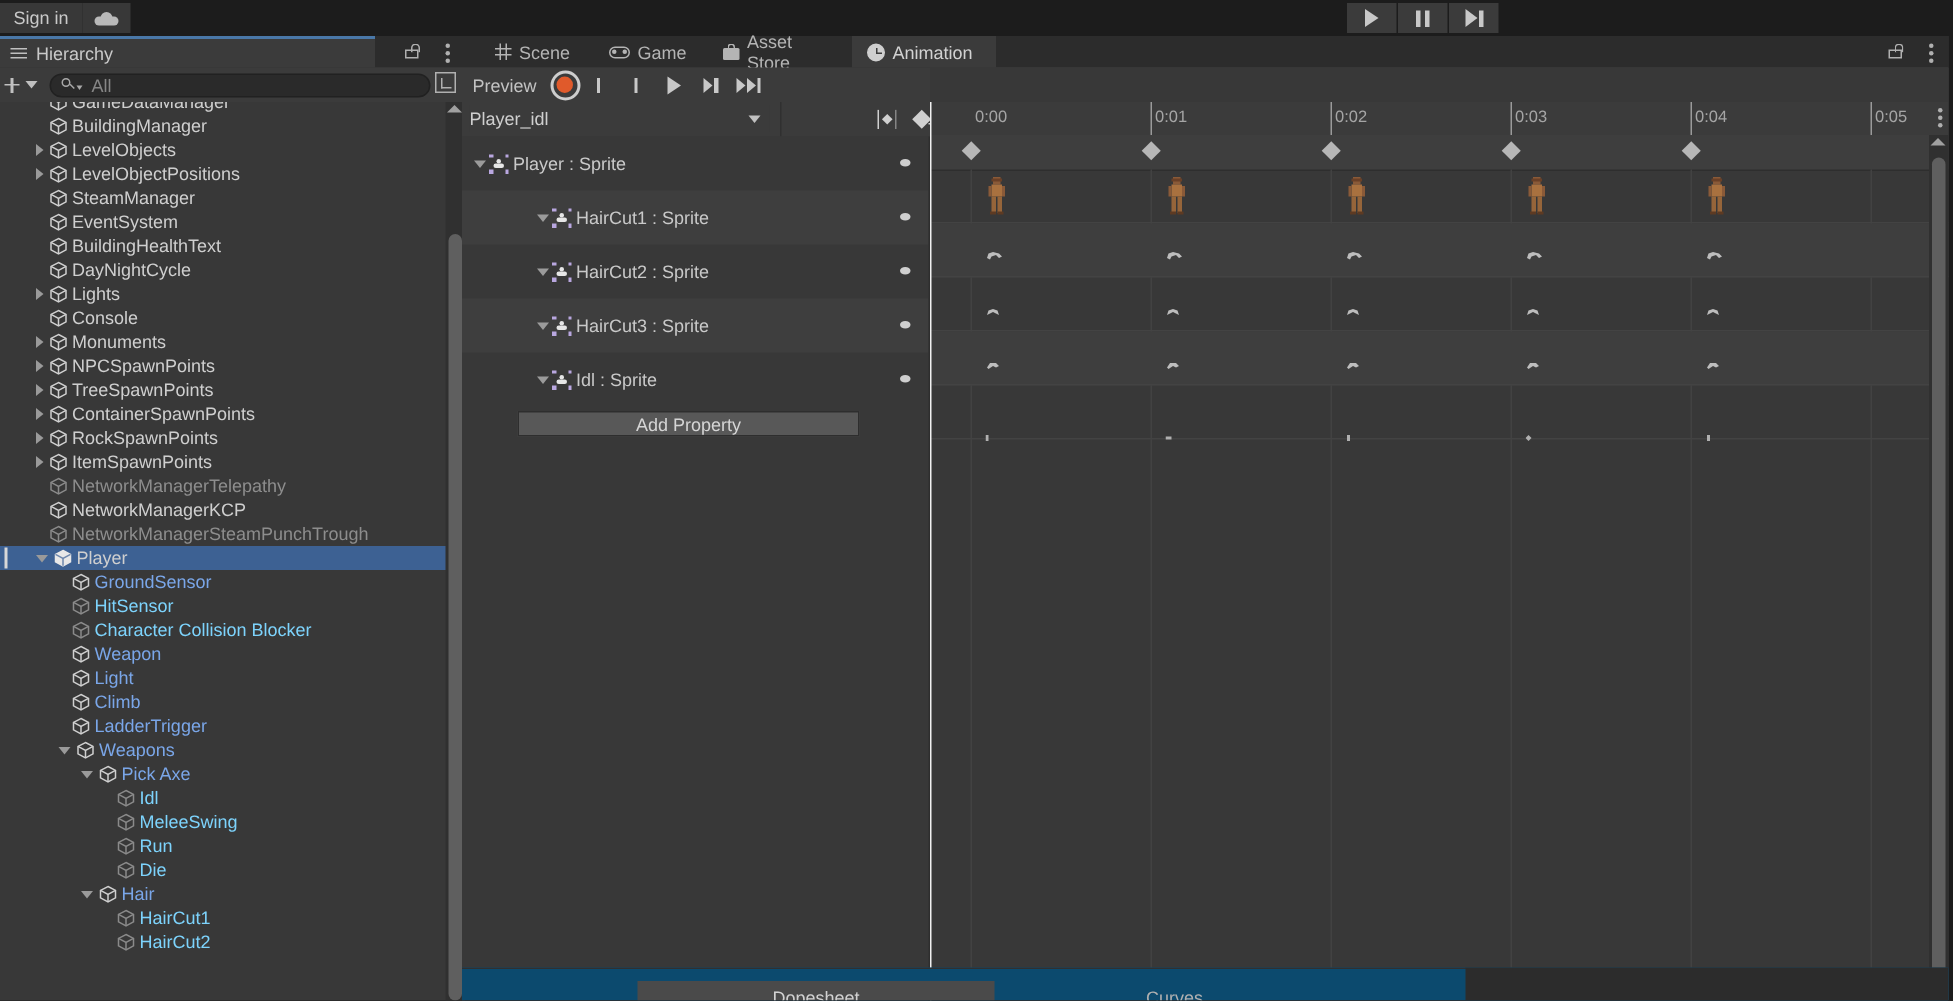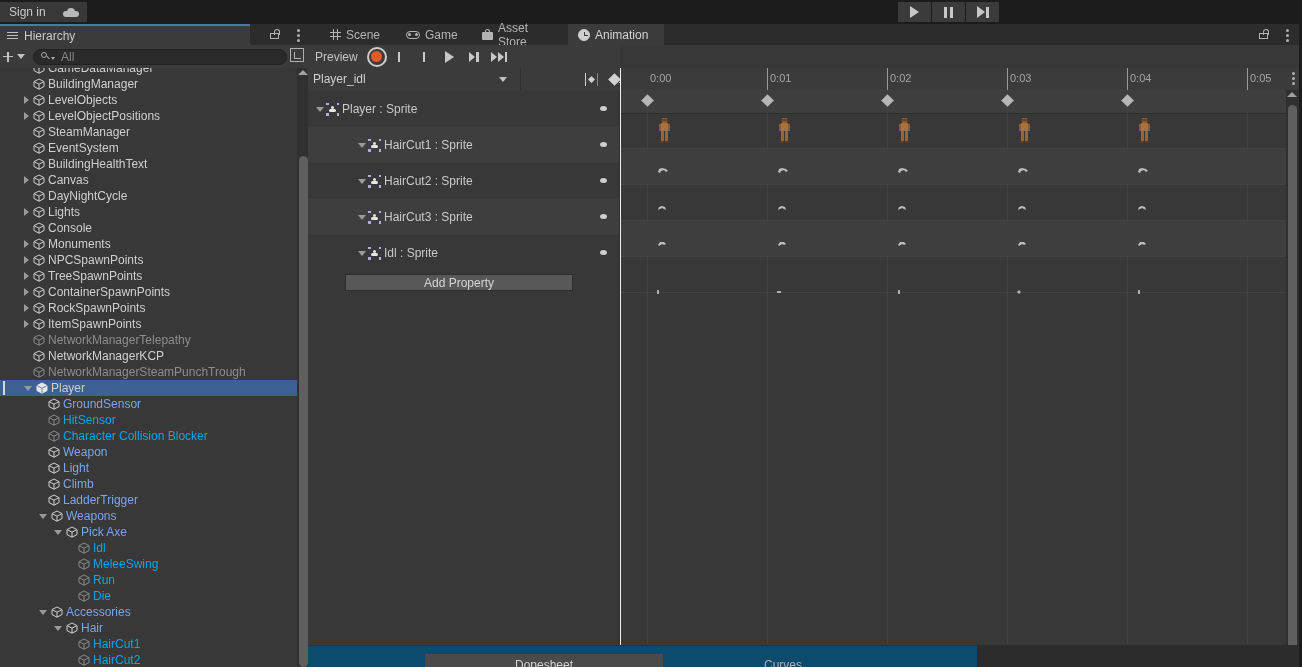--- a/index.html
+++ b/index.html
@@ -61,21 +61,21 @@
 
   .hier-list{position:absolute;left:0;top:44px;width:310px;height:599px;overflow:hidden;background:#383838;}
   .hrow{position:relative;height:16px;display:flex;align-items:center;white-space:nowrap;}
   .hrow.sel{background:#3d6193;}
   .hrow.sel::before{content:"";position:absolute;left:3px;top:1px;width:2px;height:14px;background:#d8d8d8;}
   .foldarrow{width:0;height:0;border-top:4px solid transparent;border-bottom:4px solid transparent;border-left:5px solid #9a9a9a;flex:none;}
   .foldarrow.open{border-left:4px solid transparent;border-right:4px solid transparent;border-top:5px solid #9a9a9a;border-bottom:none;}
   .cube{position:relative;width:12px;height:12px;flex:none;margin-right:3px;}
   .cube svg{display:block;}
   .hname{font-size:12px;line-height:16px;}
-  .c-white{color:#cfcfcf}.c-blue{color:#7aa6e8}.c-dim{color:#8d8d8d}.c-dimblue{color:#0ea5e9}
+  .c-white{color:#cfcfcf}.c-blue{color:#7aa6e8}.c-dim{color:#8d8d8d}.c-dimblue{color:#7dd3fc}
   .rowchev{position:absolute;right:6px;top:3px;width:0;height:0;border-top:4px solid transparent;border-bottom:4px solid transparent;border-left:5px solid #cfd6e2;}
   .hscroll-up{position:absolute;right:2px;top:2px;width:0;height:0;border-left:5px solid transparent;border-right:5px solid transparent;border-bottom:5px solid #a0a0a0;}
   .hscrollbar{position:absolute;right:2px;top:88px;width:9px;height:511px;background:#5f5f5f;border-radius:5px;}
   .hscroll-track{position:absolute;right:0px;top:44px;width:13px;height:599px;background:#303030;}
 
   
   .anim{position:absolute;left:308px;top:24px;width:991px;height:643px;background:#383838;}
   .anim-tabrow{position:absolute;left:0;top:0;width:991px;height:21px;background:#2c2c2c;}
   .atab{position:absolute;top:0;height:21px;display:flex;align-items:center;padding:0 10px;
     box-sizing:border-box;font-size:12px;color:#b4b4b4;}
@@ -326,33 +326,20 @@
             <svg width="12" height="12" viewBox="0 0 12 12">
               <path d="M6 1 L11 3.6 L11 8.6 L6 11.2 L1 8.6 L1 3.6 Z" fill="none" stroke="#cfcfcf" stroke-width="1"></path>
               <path d="M1 3.6 L6 6.2 L11 3.6" fill="none" stroke="#cfcfcf" stroke-width="1"></path>
               <path d="M6 6.2 L6 11.2" fill="none" stroke="#cfcfcf" stroke-width="1"></path>
             </svg>
           </span>
           <span class="hname c-white">BuildingHealthText</span>
         </div>
         <div class="hrow">
           <span style="width: 24px; flex: 0 0 auto;"></span>
-          <span class="foldarrow"></span>
-          <span style="width: 4px; flex: 0 0 auto;"></span>
-          <span class="cube">
-            <svg width="12" height="12" viewBox="0 0 12 12">
-              <path d="M6 1 L11 3.6 L11 8.6 L6 11.2 L1 8.6 L1 3.6 Z" fill="none" stroke="#cfcfcf" stroke-width="1"></path>
-              <path d="M1 3.6 L6 6.2 L11 3.6" fill="none" stroke="#cfcfcf" stroke-width="1"></path>
-              <path d="M6 6.2 L6 11.2" fill="none" stroke="#cfcfcf" stroke-width="1"></path>
-            </svg>
-          </span>
-          <span class="hname c-white">Canvas</span>
-        </div>
-        <div class="hrow">
-          <span style="width: 24px; flex: 0 0 auto;"></span>
           <span style="width: 9px; flex: 0 0 auto;"></span>
           <span class="cube">
             <svg width="12" height="12" viewBox="0 0 12 12">
               <path d="M6 1 L11 3.6 L11 8.6 L6 11.2 L1 8.6 L1 3.6 Z" fill="none" stroke="#cfcfcf" stroke-width="1"></path>
               <path d="M1 3.6 L6 6.2 L11 3.6" fill="none" stroke="#cfcfcf" stroke-width="1"></path>
               <path d="M6 6.2 L6 11.2" fill="none" stroke="#cfcfcf" stroke-width="1"></path>
             </svg>
           </span>
           <span class="hname c-white">DayNightCycle</span>
         </div>
@@ -659,33 +646,20 @@
           <span style="width: 69px; flex: 0 0 auto;"></span>
           <span style="width: 9px; flex: 0 0 auto;"></span>
           <span class="cube">
             <svg width="12" height="12" viewBox="0 0 12 12">
               <path d="M6 1 L11 3.6 L11 8.6 L6 11.2 L1 8.6 L1 3.6 Z" fill="none" stroke="#8a8a8a" stroke-width="1"></path>
               <path d="M1 3.6 L6 6.2 L11 3.6" fill="none" stroke="#8a8a8a" stroke-width="1"></path>
               <path d="M6 6.2 L6 11.2" fill="none" stroke="#8a8a8a" stroke-width="1"></path>
             </svg>
           </span>
           <span class="hname c-dimblue">Die</span>
-        </div>
-        <div class="hrow">
-          <span style="width: 39px; flex: 0 0 auto;"></span>
-          <span class="foldarrow open"></span>
-          <span style="width: 4px; flex: 0 0 auto;"></span>
-          <span class="cube">
-            <svg width="12" height="12" viewBox="0 0 12 12">
-              <path d="M6 1 L11 3.6 L11 8.6 L6 11.2 L1 8.6 L1 3.6 Z" fill="none" stroke="#cfcfcf" stroke-width="1"></path>
-              <path d="M1 3.6 L6 6.2 L11 3.6" fill="none" stroke="#cfcfcf" stroke-width="1"></path>
-              <path d="M6 6.2 L6 11.2" fill="none" stroke="#cfcfcf" stroke-width="1"></path>
-            </svg>
-          </span>
-          <span class="hname c-blue">Accessories</span>
         </div>
         <div class="hrow">
           <span style="width: 54px; flex: 0 0 auto;"></span>
           <span class="foldarrow open"></span>
           <span style="width: 4px; flex: 0 0 auto;"></span>
           <span class="cube">
             <svg width="12" height="12" viewBox="0 0 12 12">
               <path d="M6 1 L11 3.6 L11 8.6 L6 11.2 L1 8.6 L1 3.6 Z" fill="none" stroke="#cfcfcf" stroke-width="1"></path>
               <path d="M1 3.6 L6 6.2 L11 3.6" fill="none" stroke="#cfcfcf" stroke-width="1"></path>
               <path d="M6 6.2 L6 11.2" fill="none" stroke="#cfcfcf" stroke-width="1"></path>

